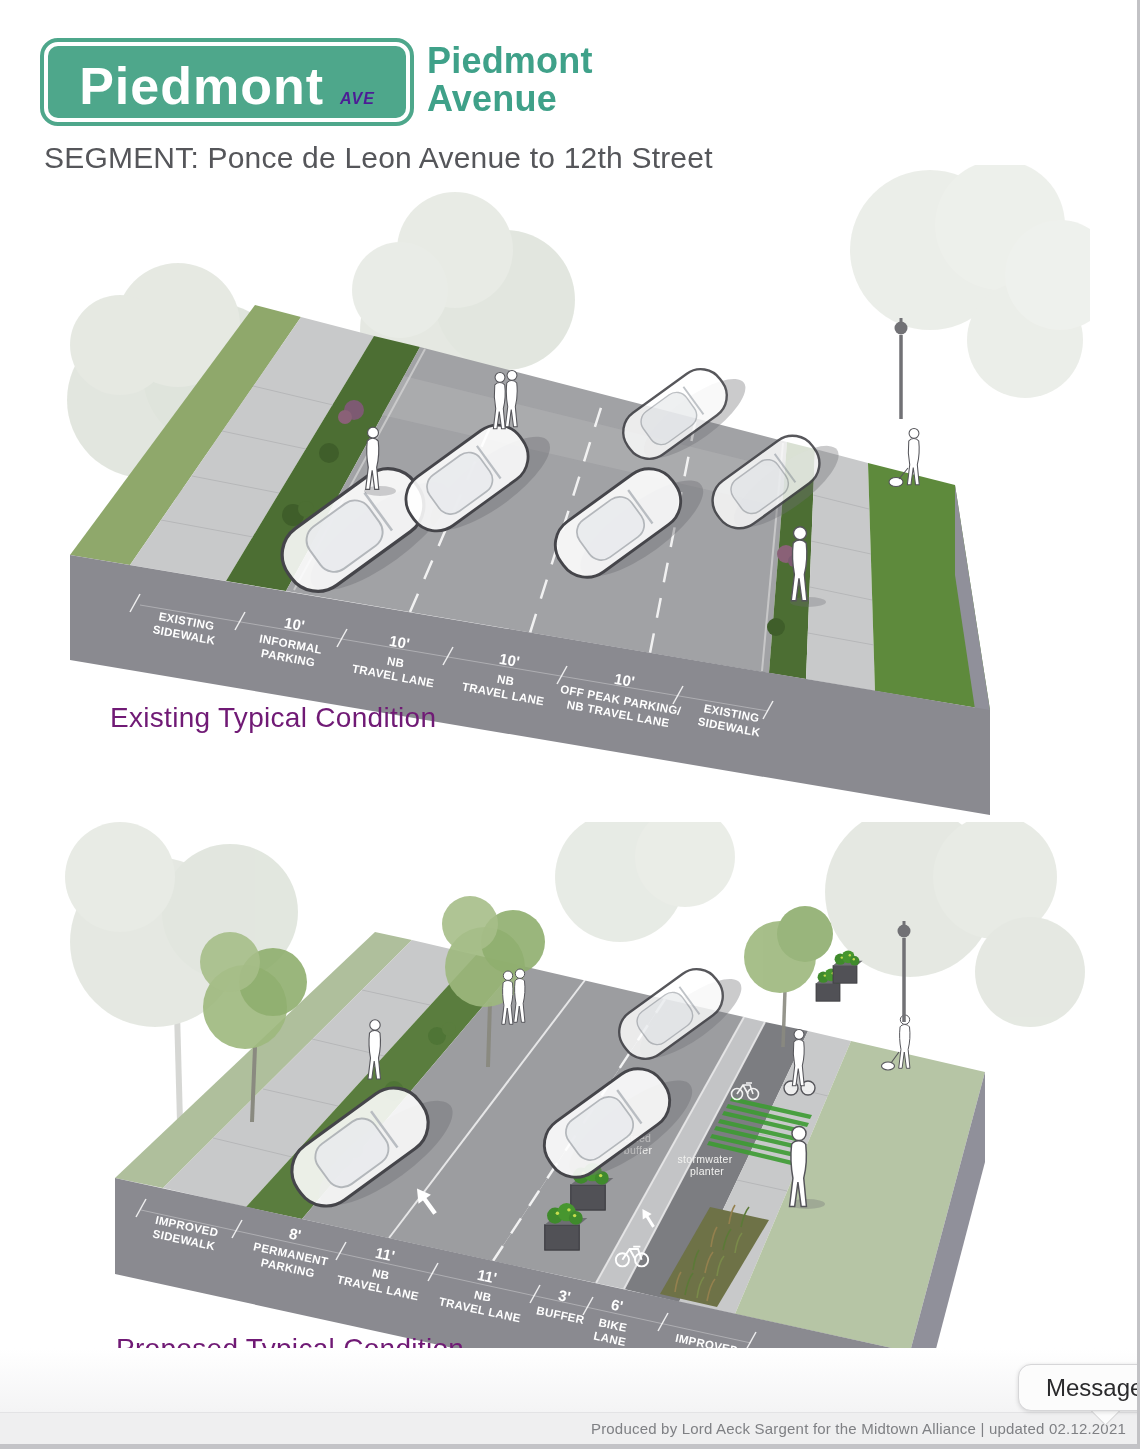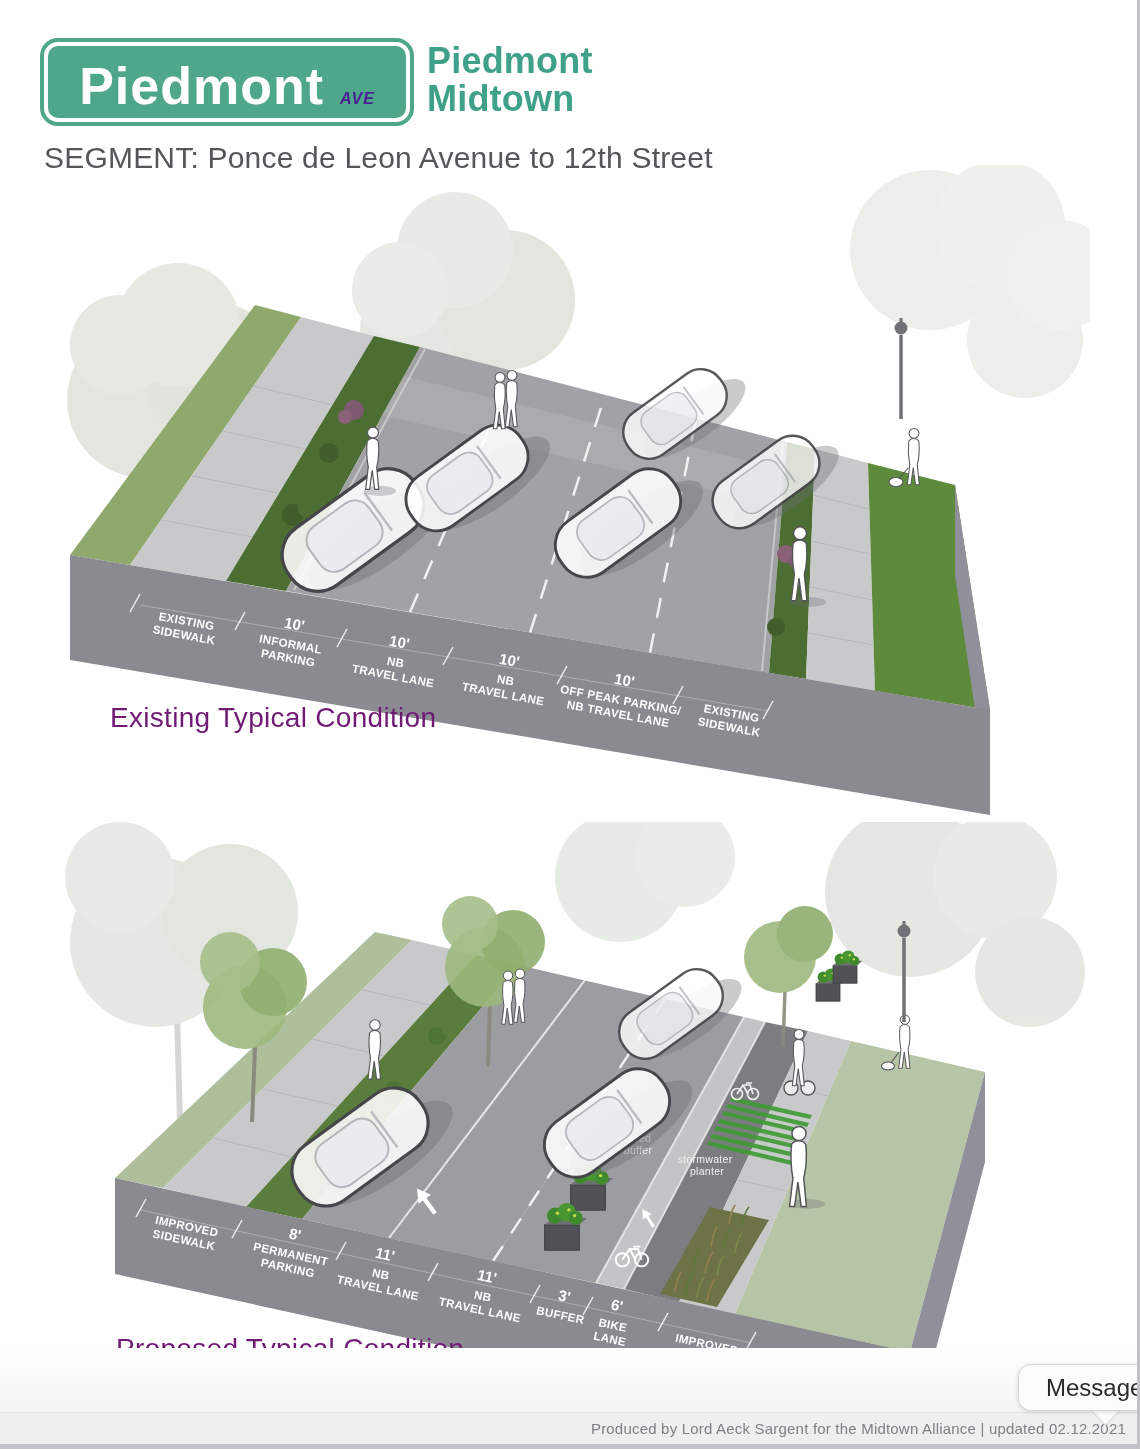--- a/index.html
+++ b/index.html
@@ -88,21 +88,21 @@
   </svg>
 
   <div class="sign">
     <div class="sign-inner">
       <span class="sign-name">Piedmont</span>
       <span class="sign-suffix">AVE</span>
     </div>
   </div>
   <div class="brand">
     <div>Piedmont</div>
-    <div>Midtown</div>
+    <div>Avenue</div>
   </div>
   <div class="segment">SEGMENT: Ponce de Leon Avenue to 12th Street</div>
 
   <svg class="scene scene-existing" width="1040" height="660" viewBox="0 0 1040 660">
 
     <g opacity="0.55">
       <line x1="132" y1="390" x2="128" y2="290" stroke="#aeb0ab" stroke-width="7"></line>
       <circle cx="95" cy="235" r="78" fill="#ccd3c6"></circle>
         <circle cx="165" cy="210" r="72" fill="#c6cfc0"></circle>
       <circle cx="128" cy="160" r="62" fill="#d2d8cc"></circle>

